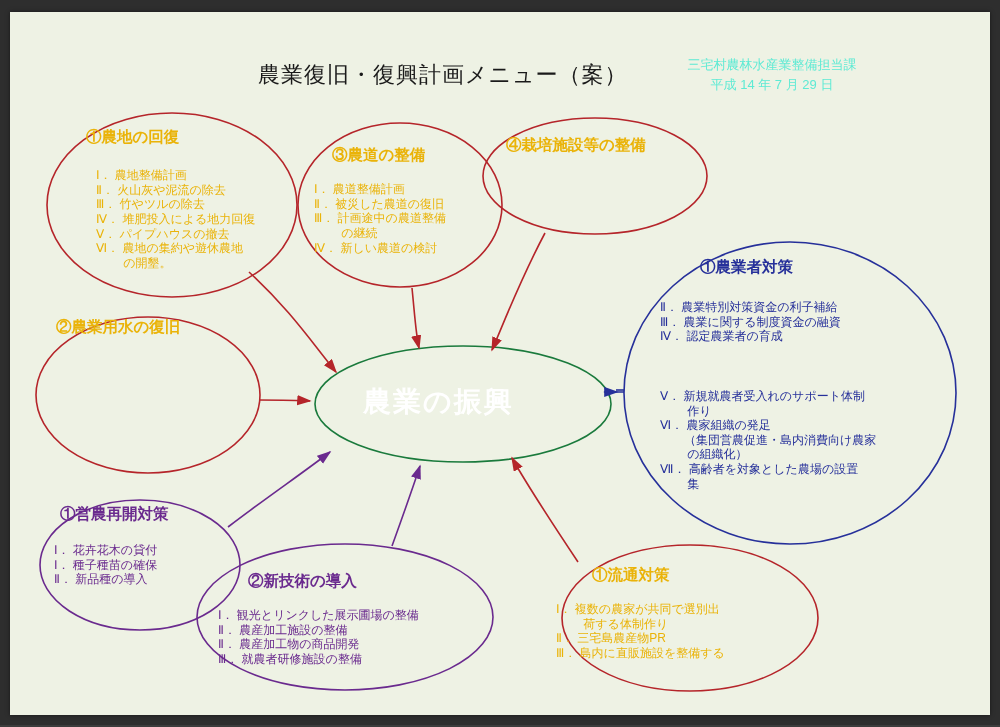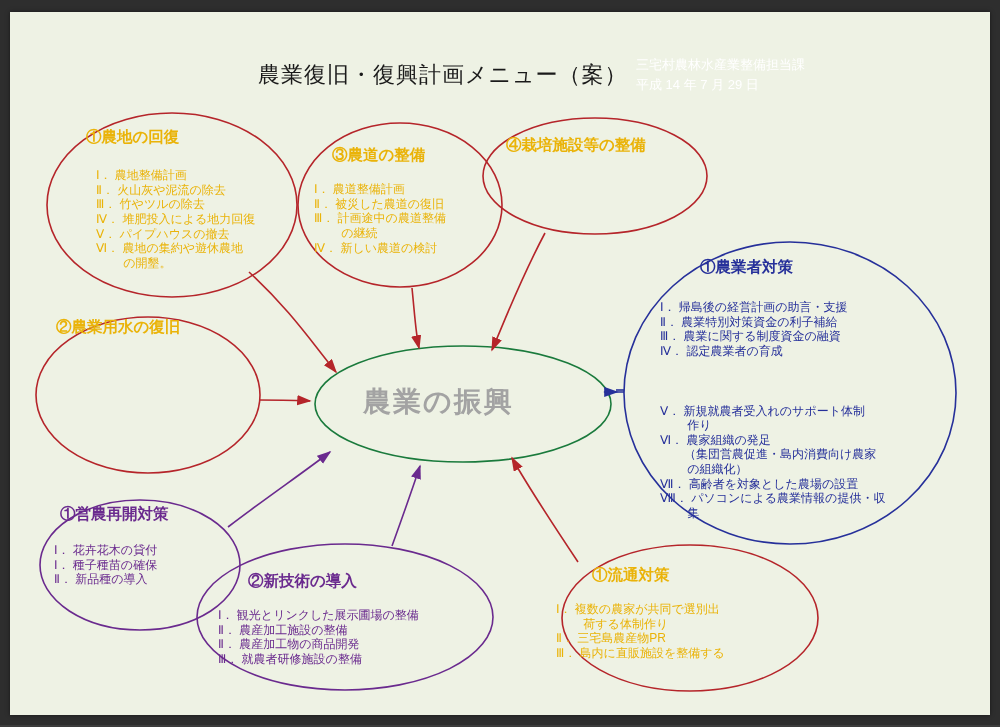--- a/index.html
+++ b/index.html
@@ -35,38 +35,38 @@
     white-space: pre;
     line-height: 1.22;
   }
   .title {
     font-size: 22px;
     color: #1a1a1a;
     letter-spacing: 1px;
   }
   .dept {
     font-size: 13px;
-    color: #ffffff;
-    text-align: left;
+    color: #5eead4;
+    text-align: center;
     line-height: 1.45;
   }
   .hd {
     font-size: 15.5px;
     font-weight: bold;
   }
   .li {
     font-size: 12px;
   }
   .red   { color: #eab308; }
   .blue  { color: #26309a; }
   .purple{ color: #6a2a8e; }
   .center-label {
     font-size: 28px;
     font-weight: bold;
-    color: #a3a3a3;
+    color: #ffffff;
     letter-spacing: 2px;
   }
   .ellipse {
     fill: none;
     stroke-width: 1.6;
   }
   .e-red   { stroke: #b5252a; }
   .e-green { stroke: #1a7a3c; }
   .e-blue  { stroke: #26309a; }
   .e-purple{ stroke: #6a2a8e; }
@@ -137,31 +137,29 @@
     <div class="txt li red" style="position:relative;">Ⅱ． 被災した農道の復旧</div>
     <div class="txt li red" style="position:relative;">Ⅲ． 計画途中の農道整備</div>
     <div class="txt li red" style="position:relative;">　　 の継続</div>
     <div class="txt li red" style="position:relative;">Ⅳ． 新しい農道の検討</div>
   </div>
 
   <div class="txt hd red" style="left:506px; top:136px;">④栽培施設等の整備</div>
 
   <div class="txt hd blue" style="left:700px; top:258px;">①農業者対策</div>
   <div style="position:absolute; left:660px; top:300px;">
-    <div class="txt li blue" style="position:relative;">Ⅰ． 帰島後の経営計画の助言・支援</div>
     <div class="txt li blue" style="position:relative;">Ⅱ． 農業特別対策資金の利子補給</div>
     <div class="txt li blue" style="position:relative;">Ⅲ． 農業に関する制度資金の融資</div>
     <div class="txt li blue" style="position:relative;">Ⅳ． 認定農業者の育成</div>
     <div class="txt li blue" style="position:relative;margin-top:45px;">Ⅴ． 新規就農者受入れのサポート体制</div>
     <div class="txt li blue" style="position:relative;">　　 作り</div>
     <div class="txt li blue" style="position:relative;">Ⅵ． 農家組織の発足</div>
     <div class="txt li blue" style="position:relative;">　　（集団営農促進・島内消費向け農家</div>
     <div class="txt li blue" style="position:relative;">　　 の組織化）</div>
     <div class="txt li blue" style="position:relative;">Ⅶ． 高齢者を対象とした農場の設置</div>
-    <div class="txt li blue" style="position:relative;">Ⅷ． パソコンによる農業情報の提供・収</div>
     <div class="txt li blue" style="position:relative;">　　 集</div>
   </div>
 
   <div class="txt hd purple" style="left:60px; top:505px;">①営農再開対策</div>
   <div style="position:absolute; left:54px; top:543px;">
     <div class="txt li purple" style="position:relative;">Ⅰ． 花卉花木の貸付</div>
     <div class="txt li purple" style="position:relative;">Ⅰ． 種子種苗の確保</div>
     <div class="txt li purple" style="position:relative;">Ⅱ． 新品種の導入</div>
   </div>
 

